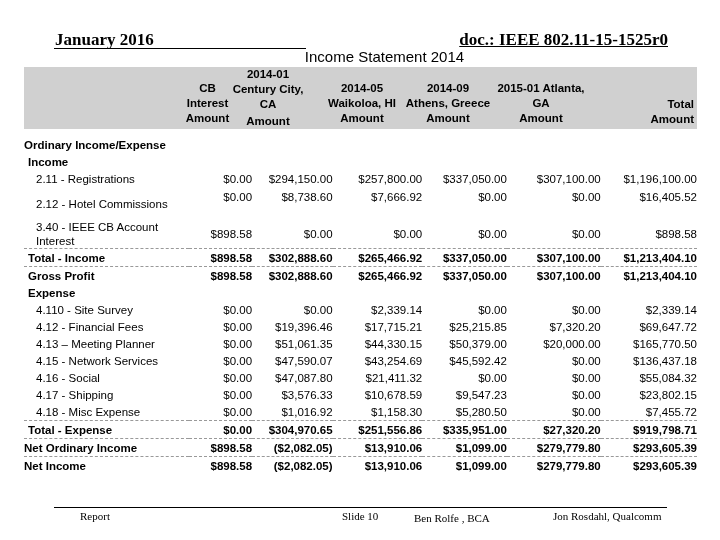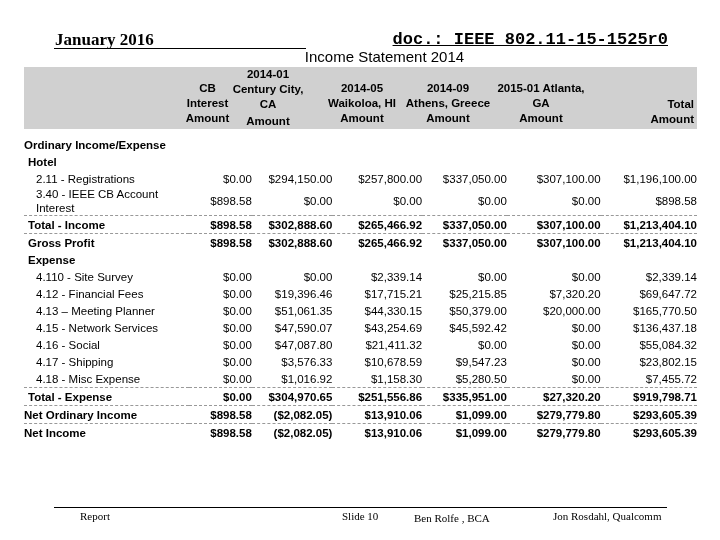--- a/index.html
+++ b/index.html
@@ -1,18 +1,18 @@
 <!DOCTYPE html>
 <html><head>
 <meta charset="utf-8">
 <style>
   html, body { margin: 0; padding: 0; background: #ffffff; }
   body { width: 720px; height: 540px; position: relative; overflow: hidden; font-family: "Liberation Sans", sans-serif; color: #000; }
   .hdr-left { position: absolute; left: 55px; top: 30px; font-family: "Liberation Serif", serif; font-weight: bold; font-size: 17px; }
-  .hdr-right { position: absolute; right: 52px; top: 30px; font-family: Liberation Mono, monospace; font-weight: bold; font-size: 17px; text-decoration: underline; }
+  .hdr-right { position: absolute; right: 52px; top: 30px; font-family: Liberation Serif, serif; font-weight: bold; font-size: 17px; text-decoration: underline; }
   .hdr-line { position: absolute; left: 54px; top: 48px; width: 252px; border-top: 1px solid #000; }
   .title { position: absolute; left: 0; width: 720px; top: 48px; text-align: center; font-size: 15px; padding-left: 49px; box-sizing: border-box; }
   .colhead { position: absolute; left: 24px; top: 67px; width: 673px; height: 62px; background: #d0d0d0; }
   .ch { position: absolute; font-size: 11.5px; font-weight: bold; text-align: center; line-height: 15px; color: #000; }
   .ch span { display: block; }
   table.stmt { position: absolute; left: 24px; top: 136px; width: 673px; border-collapse: collapse; font-size: 11.5px; }
   table.stmt td { padding: 0; height: 17px; white-space: nowrap; }
   td.lbl { width: 158px; }
   td.num { text-align: right; }
   .c1 { width: 67px; } .c2 { width: 84px; } .c3 { width: 95px; } .c4 { width: 89px; } .c5 { width: 100px; } .c6 { width: 101px; }
@@ -75,36 +75,45 @@
       <tr class="section">
         <td class="lbl">Ordinary Income/Expense</td>
         <td class="num c1"></td>
         <td class="num c2"></td>
         <td class="num c3"></td>
         <td class="num c4"></td>
         <td class="num c5"></td>
         <td class="num c6"></td>
       </tr>
       <tr class="group">
-        <td class="lbl">Hotel</td>
+        <td class="lbl">Income</td>
         <td class="num c1"></td>
         <td class="num c2"></td>
         <td class="num c3"></td>
         <td class="num c4"></td>
         <td class="num c5"></td>
         <td class="num c6"></td>
       </tr>
       <tr class="item">
         <td class="lbl">2.11 - Registrations</td>
         <td class="num c1">$0.00</td>
         <td class="num c2">$294,150.00</td>
         <td class="num c3">$257,800.00</td>
         <td class="num c4">$337,050.00</td>
         <td class="num c5">$307,100.00</td>
         <td class="num c6">$1,196,100.00</td>
+      </tr>
+      <tr class="item tall">
+        <td class="lbl">2.12 - Hotel Commissions</td>
+        <td class="num c1">$0.00</td>
+        <td class="num c2">$8,738.60</td>
+        <td class="num c3">$7,666.92</td>
+        <td class="num c4">$0.00</td>
+        <td class="num c5">$0.00</td>
+        <td class="num c6">$16,405.52</td>
       </tr>
       <tr class="item wrap">
         <td class="lbl">3.40 - IEEE CB Account Interest</td>
         <td class="num c1">$898.58</td>
         <td class="num c2">$0.00</td>
         <td class="num c3">$0.00</td>
         <td class="num c4">$0.00</td>
         <td class="num c5">$0.00</td>
         <td class="num c6">$898.58</td>
       </tr>

